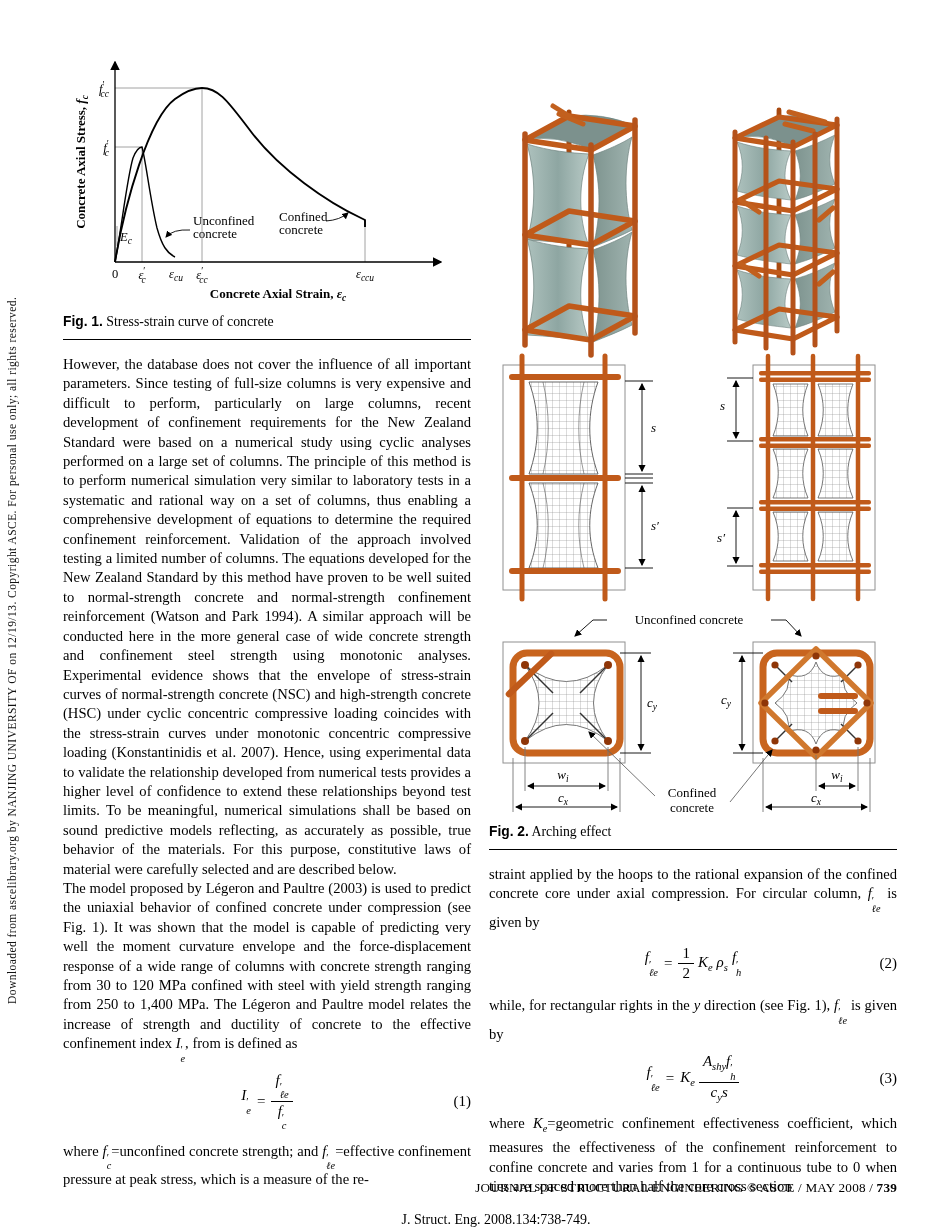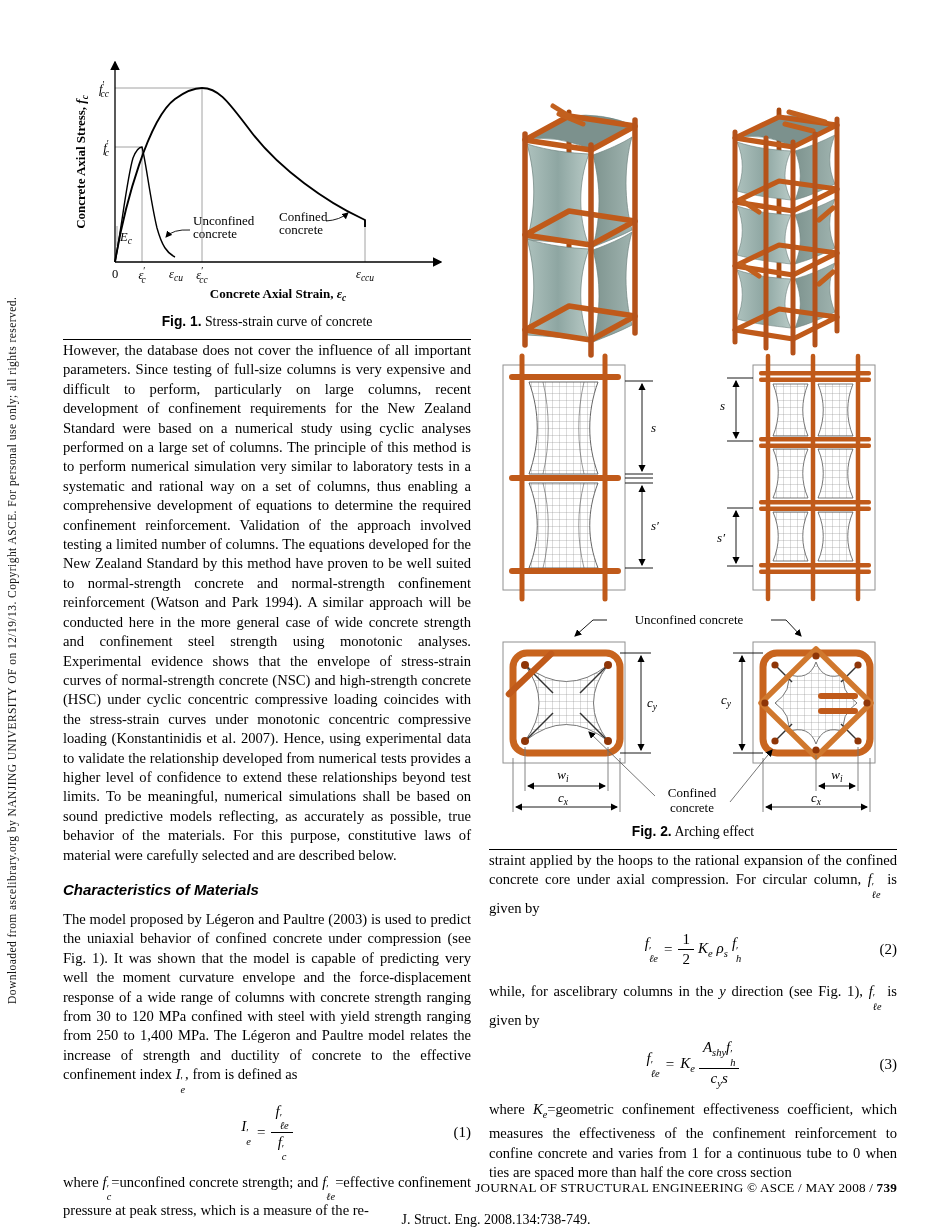--- a/index.html
+++ b/index.html
@@ -5,25 +5,25 @@
   html,body{margin:0;padding:0;background:#e8e8e8;}
   .page{position:relative;width:952px;height:1232px;background:#ffffff;overflow:hidden;
         font-family:"Liberation Serif",serif;color:#000;}
   .sidebar-note{position:absolute;left:6px;top:1004px;transform-origin:0 0;transform:rotate(-90deg);
         white-space:nowrap;font-size:11.5px;letter-spacing:.45px;color:#111;}
   .col{position:absolute;top:50px;width:408px;}
   .col-left{left:63px;}
   .col-right{left:489px;}
   figure{margin:0;}
   .fig-svg{display:block;width:408px;}
-  figcaption{text-align:center;font-size:13.8px;margin-top:8px;}
+  figcaption{text-align:left;font-size:13.8px;margin-top:8px;}
   .cap-label{font-family:"Liberation Sans",sans-serif;font-weight:bold;}
   .rule{border-top:1.4px solid #000;margin-top:9px;}
   .body-text{margin:0;font-size:14.6px;line-height:19.4px;text-align:justify;}
-  .p-top{margin-top:1px;font-family:Liberation Serif, serif;}
+  .p-top{margin-top:15px;font-family:Liberation Serif, serif;}
   .section-heading{margin:16px 0 12px 0;font-family:"Liberation Sans",sans-serif;
         font-style:italic;font-weight:700;font-size:15px;}
   
   .m{white-space:nowrap;}
   .mb{font-style:italic;}
   .ps{display:inline-flex;flex-direction:column;align-items:flex-start;vertical-align:-0.5em;
       line-height:.8;font-size:70%;}
   .pp{display:block;height:.8em;}
   .ss{display:block;font-style:italic;}
   .rs{font-style:normal;}
@@ -108,21 +108,20 @@
 
         <text class="axt" transform="rotate(-90 22 112)" x="22" y="112" text-anchor="middle"><tspan>Concrete Axial Stress, </tspan><tspan class="it">f</tspan><tspan class="sm it" dy="3">c</tspan></text>
         <text class="axt" x="215" y="248" text-anchor="middle"><tspan>Concrete Axial Strain, </tspan><tspan class="it">ε</tspan><tspan class="sm it" dy="3">c</tspan></text>
       </svg>
       <figcaption><span class="cap-label">Fig. 1.</span><span> Stress-strain curve of concrete</span></figcaption>
       <div class="rule"></div>
     </figure>
 
     <p class="body-text p-top">However, the database does not cover the influence of all important parameters. Since testing of full-size columns is very expensive and difficult to perform, particularly on large columns, recent development of confinement requirements for the New Zealand Standard were based on a numerical study using cyclic analyses performed on a large set of columns. The principle of this method is to perform numerical simulation very similar to laboratory tests in a systematic and rational way on a set of columns, thus enabling a comprehensive development of equations to determine the required confinement reinforcement. Validation of the approach involved testing a limited number of columns. The equations developed for the New Zealand Standard by this method have proven to be well suited to normal-strength concrete and normal-strength confinement reinforcement (Watson and Park 1994). A similar approach will be conducted here in the more general case of wide concrete strength and confinement steel strength using monotonic analyses. Experimental evidence shows that the envelope of stress-strain curves of normal-strength concrete (NSC) and high-strength concrete (HSC) under cyclic concentric compressive loading coincides with the stress-strain curves under monotonic concentric compressive loading (Konstantinidis et al. 2007). Hence, using experimental data to validate the relationship developed from numerical tests provides a higher level of confidence to extend these relationships beyond test limits. To be meaningful, numerical simulations shall be based on sound predictive models reflecting, as accurately as possible, true behavior of the materials. For this purpose, constitutive laws of material were carefully selected and are described below.</p>
 
-    <h2 class="section-heading">Characteristics of Materials</h2>
 
     <p class="body-text"><span>The model proposed by Légeron and Paultre (2003) is used to predict the uniaxial behavior of confined concrete under compression (see Fig. 1). It was shown that the model is capable of predicting very well the moment curvature envelope and the force-displacement response of a wide range of columns with concrete strength ranging from 30 to 120 MPa confined with steel with yield strength ranging from 250 to 1,400 MPa. The Légeron and Paultre model relates the increase of strength and ductility of concrete to the effective confinement index </span><span class="m"><i class="mb">I</i><span class="ps">
             <span class="pp">′</span>
             <span class="ss">e</span>
           </span></span><span>, from is defined as</span></p>
 
     <div class="equation">
       <span class="eq-body">
         <span class="m"><i class="mb">I</i><span class="ps">
               <span class="pp">′</span>
@@ -421,21 +420,21 @@
         <span class="m"><i class="mb">K</i><sub class="msub">e</sub></span>
           <span class="m"><i class="mb">ρ</i><sub class="msub">s</sub></span>
           <span class="m"><i class="mb">f</i><span class="ps">
               <span class="pp">′</span>
               <span class="ss">h</span>
             </span></span>
       </span>
       <span class="eq-no">(2)</span>
     </div>
 
-    <p class="body-text"><span>while, for ascelibrary columns in the </span><i>y</i><span> direction (see Fig. 1), </span><span class="m"><i class="mb">f</i><span class="ps">
+    <p class="body-text"><span>while, for rectangular rights in the </span><i>y</i><span> direction (see Fig. 1), </span><span class="m"><i class="mb">f</i><span class="ps">
             <span class="pp">′</span>
             <span class="ss">ℓe</span>
           </span></span><span> is given by</span></p>
 
     <div class="equation">
       <span class="eq-body">
         <span class="m"><i class="mb">f</i><span class="ps">
               <span class="pp">′</span>
               <span class="ss">ℓe</span>
             </span></span>

